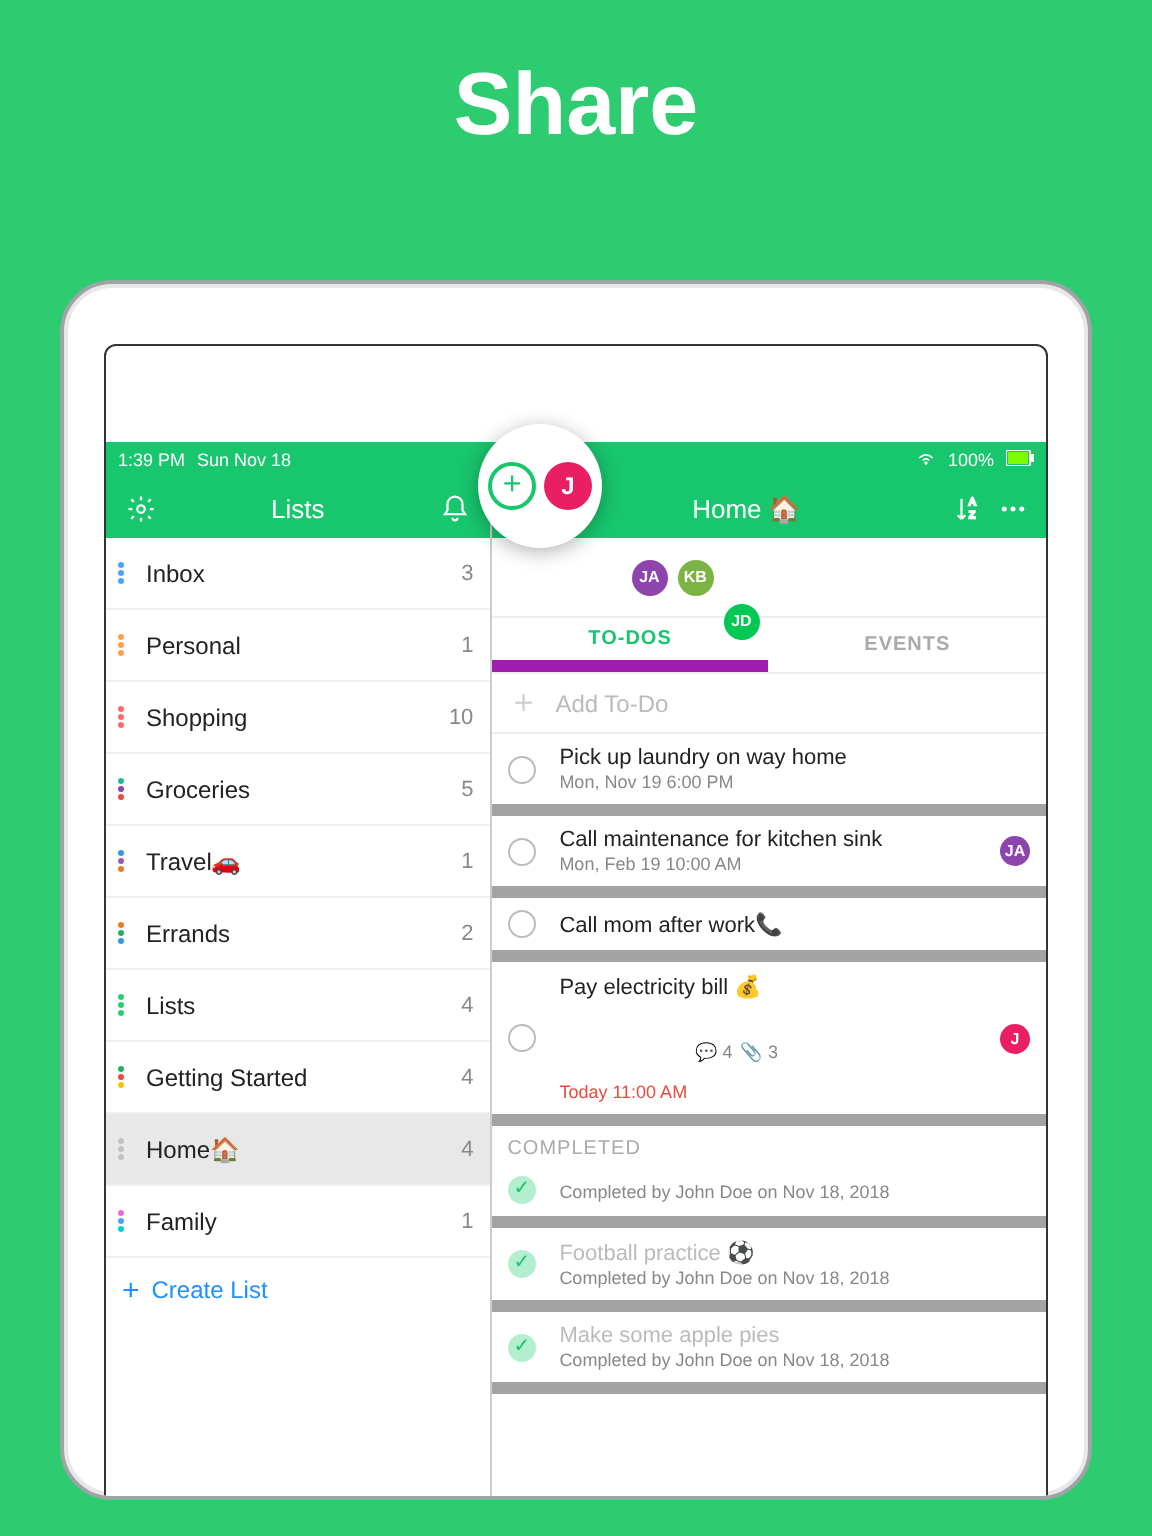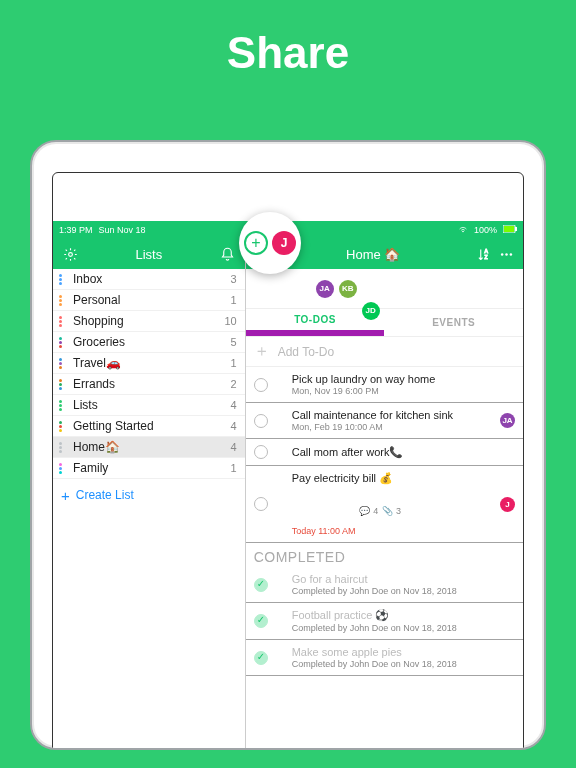--- a/index.html
+++ b/index.html
@@ -56,21 +56,21 @@
     align-items: center;
     padding: 0 8px;
     font-size: 13px;
   }
   .panel-header .ttl { flex: 1; text-align: center; }
   .hicon { width: 18px; height: 18px; display: inline-flex; align-items: center; justify-content: center; }
 
   .list { flex: 1; overflow: hidden; }
   .list-row {
     display: flex; align-items: center;
-    height: 21px;
+    height: 36px;
     padding: 0 8px 0 6px;
     border-bottom: 1px solid #f0f0f0;
     font-size: 12px;
     color: #222;
     gap: 6px;
   }
   .list-row.selected { background: #e8e8e8; }
   .list-row .handle { width: 8px; display: flex; flex-direction: column; gap: 1px; }
   .list-row .handle i { width: 3px; height: 3px; border-radius: 50%; }
   .list-row .lname { flex: 1; white-space: nowrap; overflow: hidden; text-overflow: ellipsis; }
@@ -80,30 +80,30 @@
 
   .avatar-strip { height: 40px; display: flex; align-items: center; gap: 5px; padding-left: 70px; border-bottom: 1px solid #eee; }
   .avatar { width: 18px; height: 18px; border-radius: 50%; color: #fff; font-size: 8px; display: flex; align-items: center; justify-content: center; font-weight: 600; }
 
   .tabs { display: flex; height: 28px; border-bottom: 1px solid #eee; }
   .tab { flex: 1; display: flex; align-items: center; justify-content: center; font-size: 10px; font-weight: 600; color: #aaa; letter-spacing: .5px; }
   .tab.active { color: #18c66e; border-bottom: 6px solid #a21caf; }
 
   .add-row { display: flex; align-items: center; height: 30px; padding: 0 8px; color: #bbb; font-size: 12px; border-bottom: 1px solid #eee; gap: 8px; }
 
-  .todo { display: flex; align-items: center; padding: 6px 8px; border-bottom: 1px solid #a3a3a3; gap: 24px; }
+  .todo { display: flex; align-items: center; padding: 6px 8px; border-bottom: 6px solid #a3a3a3; gap: 12px; }
   .todo .circle { width: 14px; height: 14px; border: 1px solid #bbb; border-radius: 50%; flex: 0 0 auto; }
   .todo .circle.done { background: #b3efcf; border-color: #b3efcf; position: relative; }
   .todo .circle.done::after { content: "✓"; color: #18c66e; font-size: 10px; position: absolute; left: 2px; top: -1px; }
   .todo .body { flex: 1; min-width: 0; }
   .todo .title { font-size: 11px; color: #222; }
   .todo .title.done { color: #bbb; }
   .todo .sub { font-size: 9px; color: #888; margin-top: 1px; display: flex; gap: 4px; align-items: center; flex-wrap: wrap; }
   .todo .sub .red { color: #e74c3c; margin-top: 40px; }
-  .section-hdr { font-size: 14px; color: #aaa; padding: 6px 8px 2px; letter-spacing: .5px; }
+  .section-hdr { font-size: 10px; color: #aaa; padding: 6px 8px 2px; letter-spacing: .5px; }
 
   .smallbadge { width: 15px; height: 15px; border-radius: 50%; color: #fff; font-size: 8px; display: flex; align-items: center; justify-content: center; font-weight: 600; }
 
   
   .spotlight {
     position: absolute;
     width: 62px; height: 62px;
     border-radius: 50%;
     background: #fff;
     box-shadow: 0 2px 10px rgba(0,0,0,.3);
@@ -346,21 +346,20 @@
                 </div>
               </div>
               <div class="smallbadge" style="background: rgb(233, 30, 99);">J</div>
             </div>
           </div>
         <div class="section-hdr">COMPLETED</div>
         <div id="completed">
             <div class="todo">
               <div class="circle done"></div>
               <div class="body">
-                <div class="title done">Go for a haircut</div>
                 <div class="sub">Completed by John Doe on Nov 18, 2018</div>
               </div>
             </div>
             <div class="todo">
               <div class="circle done"></div>
               <div class="body">
                 <div class="title done">Football practice ⚽</div>
                 <div class="sub">Completed by John Doe on Nov 18, 2018</div>
               </div>
             </div>

